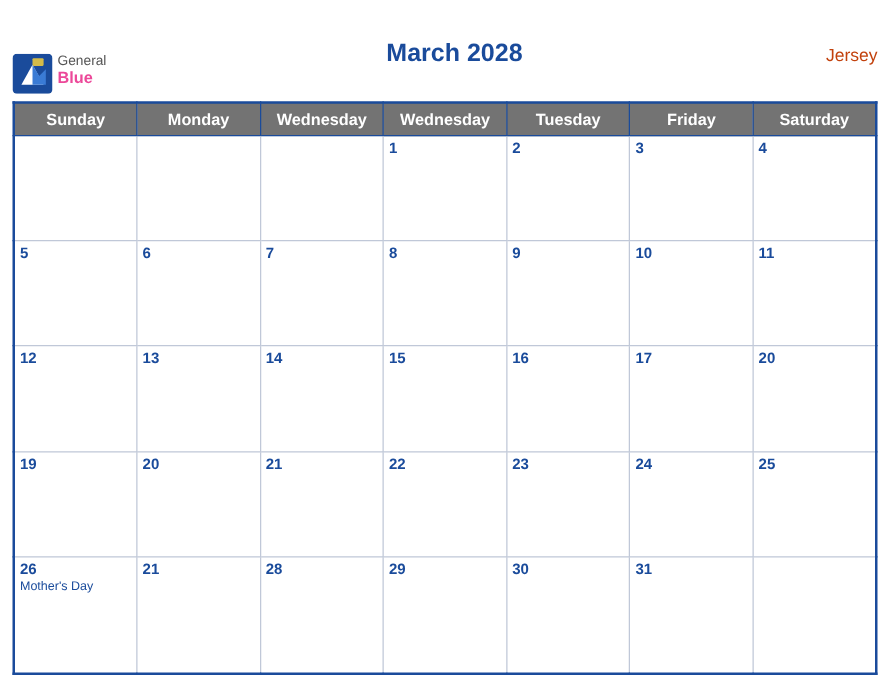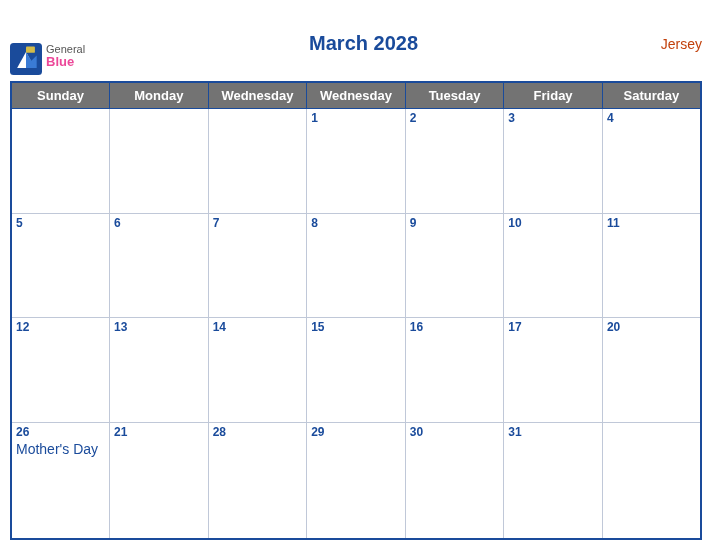--- a/index.html
+++ b/index.html
@@ -88,21 +88,21 @@
     .last-week-row {
       height: 80px;
     }
     .day-number {
       font-size: 12px;
       font-weight: bold;
       color: #1a4b9b;
       display: block;
     }
     .holiday-label {
-      font-size: 14px;
+      font-size: 10px;
       color: #1a4b9b;
       display: block;
       margin-top: 2px;
     }
     .empty-cell {
       background: #fff;
     }
   </style>
 </head>
 <body>
@@ -196,20 +196,43 @@
           <td>
             <span class="day-number">16</span>
           </td>
           <td>
             <span class="day-number">17</span>
           </td>
           <td>
             <span class="day-number">20</span>
           </td>
         </tr>
+        <tr class="week-row">
+          <td>
+            <span class="day-number">19</span>
+          </td>
+          <td>
+            <span class="day-number">20</span>
+          </td>
+          <td>
+            <span class="day-number">21</span>
+          </td>
+          <td>
+            <span class="day-number">22</span>
+          </td>
+          <td>
+            <span class="day-number">23</span>
+          </td>
+          <td>
+            <span class="day-number">24</span>
+          </td>
+          <td>
+            <span class="day-number">25</span>
+          </td>
+        </tr>
         <tr class="last-week-row">
           <td>
             <span class="day-number">26</span>
             <span class="holiday-label">Mother's Day</span>
           </td>
           <td>
             <span class="day-number">21</span>
           </td>
           <td>
             <span class="day-number">28</span>

